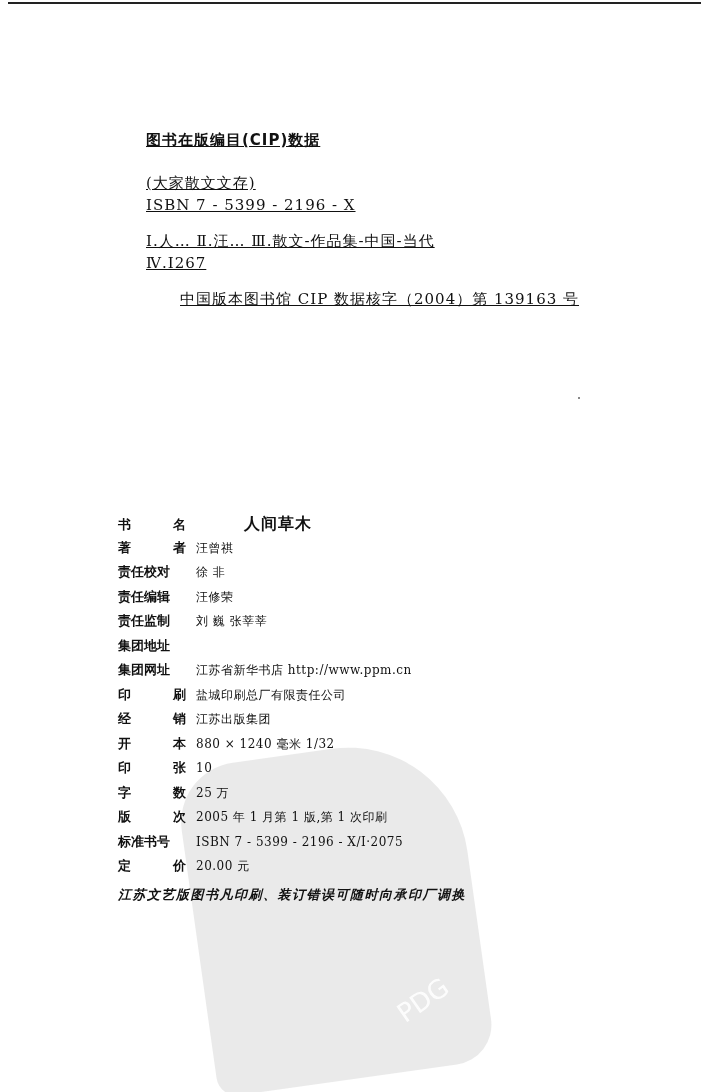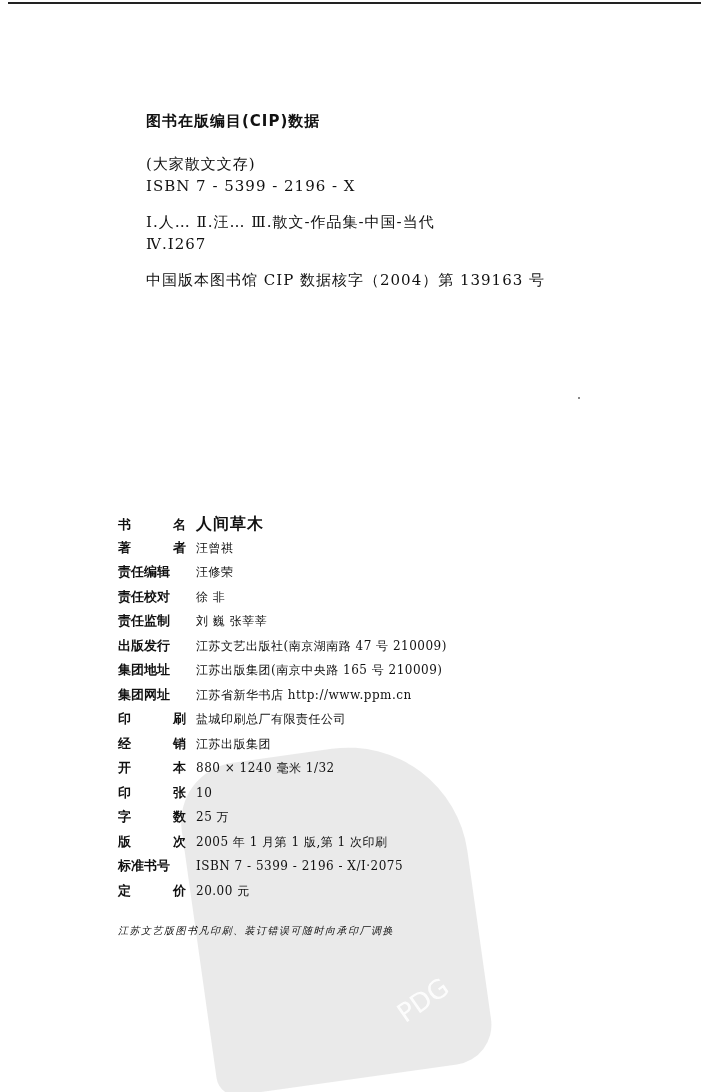--- a/index.html
+++ b/index.html
@@ -1,32 +1,32 @@
 <!DOCTYPE html>
 <html><head>
 <meta charset="utf-8">
 <style>
   html, body { margin: 0; padding: 0; }
   body {
     width: 701px; height: 1092px; background: #ffffff; position: relative; overflow: hidden;
     font-family: "DejaVu Serif", "Liberation Serif", serif; color: #111;
   }
   .top-rule { position: absolute; left: 8px; right: 0; top: 2px; height: 2px; background: #222; }
-  .cip { position: absolute; left: 146px; top: 112px; width: 440px; }
+  .cip { position: absolute; left: 146px; top: 131px; width: 440px; text-decoration: underline; }
   .cip-title { font-family: "DejaVu Sans", sans-serif; font-weight: bold; font-size: 15px; letter-spacing: 1px; margin: 0 0 22px 0; }
   .cip-line { font-size: 15px; line-height: 22px; letter-spacing: 1px; white-space: nowrap; }
   .gap { height: 14px; }
-  .cip-note { font-size: 15px; letter-spacing: 1px; margin-top: 16px; white-space: nowrap; }
+  .cip-note { font-size: 15px; letter-spacing: 1px; margin-top: 16px; white-space: nowrap; margin-left: 34px; }
 
   .colophon { position: absolute; left: 118px; top: 514px; width: 460px; }
   .row { display: flex; align-items: baseline; height: 24.5px; }
   .lbl { width: 78px; font-family: "DejaVu Sans", sans-serif; font-weight: bold; font-size: 13px; display: flex; justify-content: space-between; padding-right: 10px; box-sizing: border-box; }
   .val { font-size: 12px; white-space: nowrap; letter-spacing: 0.5px; }
-  .row.title .val { font-family: Liberation Serif, serif; font-weight: bold; font-size: 16px; letter-spacing: 1px; }
-  .notice { font-family: "DejaVu Serif", serif; font-weight: normal; font-style: italic; font-size: 10px; letter-spacing: 1.5px; margin-top: 18px; white-space: nowrap; }
+  .row.title .val { font-family: Liberation Serif, serif; font-weight: bold; font-size: 16px; letter-spacing: 1px; margin-left: 48px; }
+  .notice { font-family: "DejaVu Serif", serif; font-weight: bold; font-style: italic; font-size: 13px; letter-spacing: 1.5px; margin-top: 4px; white-space: nowrap; }
 
   .watermark {
     position: absolute; left: 195px; top: 750px; width: 280px; height: 330px;
     background: #d9d9d9; opacity: 0.55; border-radius: 60px 120px 40px 20px;
     transform: rotate(-8deg); z-index: 0;
   }
   .watermark-text {
     position: absolute; left: 395px; top: 985px; font-family: "DejaVu Sans", sans-serif;
     font-size: 26px; color: #fff; transform: rotate(-35deg); opacity: 0.9; z-index: 1;
   }
@@ -60,38 +60,33 @@
     <div class="val">人间草木</div>
   </div>
   <div class="row">
     <div class="lbl">
         <span>著</span>
         <span>者</span>
       </div>
     <div class="val">汪曾祺</div>
   </div>
   <div class="row">
+    <div class="lbl">责任校对</div>
+    <div class="val">徐  非</div>
+  </div>
+  <div class="row">
     <div class="lbl">责任编辑</div>
     <div class="val">汪修荣</div>
-  </div>
-  <div class="row">
-    <div class="lbl">责任校对</div>
-    <div class="val">徐  非</div>
   </div>
   <div class="row">
     <div class="lbl">责任监制</div>
     <div class="val">刘  巍   张莘莘</div>
   </div>
   <div class="row">
-    <div class="lbl">出版发行</div>
-    <div class="val">江苏文艺出版社(南京湖南路 47 号   210009)</div>
-  </div>
-  <div class="row">
     <div class="lbl">集团地址</div>
-    <div class="val">江苏出版集团(南京中央路 165 号   210009)</div>
   </div>
   <div class="row">
     <div class="lbl">集团网址</div>
     <div class="val">江苏省新华书店   http://www.ppm.cn</div>
   </div>
   <div class="row">
     <div class="lbl">
         <span>印</span>
         <span>刷</span>
       </div>

